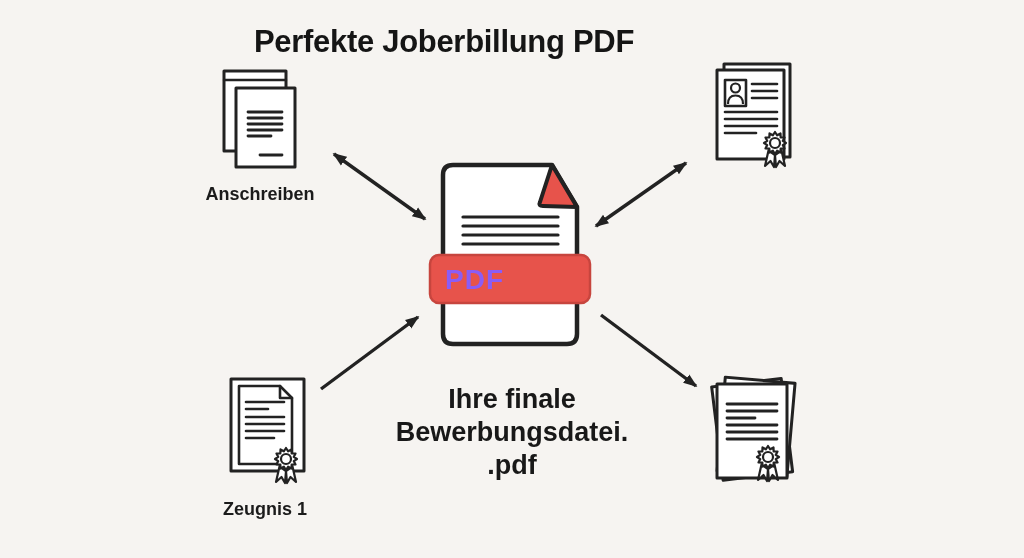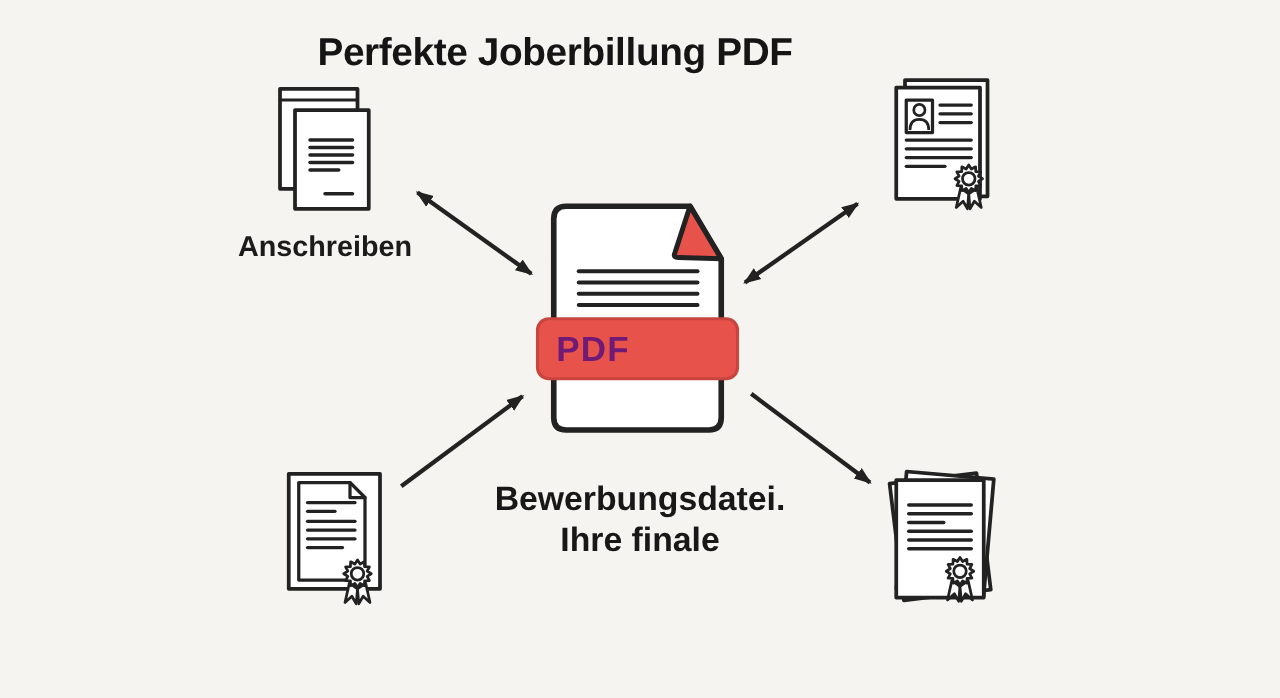--- a/index.html
+++ b/index.html
@@ -18,29 +18,29 @@
   }
   .layer{position:absolute;left:0;top:0;width:1024px;height:558px;}
   .icon{position:absolute;}
   .icon-pdf{left:423px;top:158px;}
   .icon-anschreiben{left:216px;top:66px;}
   .icon-lebenslauf{left:712px;top:60px;}
   .icon-zeugnis1{left:224px;top:374px;}
   .icon-zeugnis2{left:703px;top:366px;}
   .doc-label{
     position:absolute;width:200px;text-align:center;
-    font-size:23px;font-weight:700;color:#1b1b1b;
+    font-size:18px;font-weight:700;color:#1b1b1b;
   }
   .lbl-anschreiben{left:160px;top:184px;}
   .lbl-lebenslauf{left:657px;top:186px;}
   .lbl-zeugnis1{left:165px;top:499px;}
   .lbl-zeugnis2{left:658px;top:499px;}
   .pdf-badge-text{
     position:absolute;left:445px;top:264px;
-    font-size:28px;font-weight:700;color:#701a75;letter-spacing:1px;
+    font-size:28px;font-weight:700;color:#8b5cf6;letter-spacing:1px;
   }
   .caption{
     position:absolute;left:352px;top:383px;width:320px;
     text-align:center;font-size:27px;font-weight:700;line-height:33px;
     color:#181818;
   }
   
   .ln{stroke:#222222;stroke-linejoin:round;stroke-linecap:round;}
 </style>
 </head>
@@ -123,20 +123,21 @@
     <g stroke="#222222" stroke-width="2.6" stroke-linecap="round">
       <line x1="22" y1="28" x2="60" y2="28"></line>
       <line x1="22" y1="35" x2="44" y2="35"></line>
       <line x1="22" y1="43" x2="60" y2="43"></line>
       <line x1="22" y1="50" x2="60" y2="50"></line>
       <line x1="22" y1="57" x2="60" y2="57"></line>
       <line x1="22" y1="64" x2="50" y2="64"></line>
     </g>
     <use href="#rosette" transform="translate(62 85)"></use>
   </svg>
+  <div class="doc-label lbl-zeugnis1">Zeugnis 1</div>
 
   <svg class="icon icon-zeugnis2" width="108" height="122" viewBox="0 0 108 122">
     <g transform="rotate(-7 52 62)">
       <rect class="ln" x="14" y="16" width="70" height="94" fill="#ffffff" stroke-width="3"></rect>
     </g>
     <g transform="rotate(5 52 62)">
       <rect class="ln" x="18" y="14" width="70" height="94" fill="#ffffff" stroke-width="3"></rect>
     </g>
     <rect class="ln" x="14" y="18" width="70" height="94" fill="#ffffff" stroke-width="3"></rect>
     <g stroke="#222222" stroke-width="2.8" stroke-linecap="round">
@@ -144,17 +145,18 @@
       <line x1="24" y1="45" x2="74" y2="45"></line>
       <line x1="24" y1="52" x2="52" y2="52"></line>
       <line x1="24" y1="59" x2="74" y2="59"></line>
       <line x1="24" y1="66" x2="74" y2="66"></line>
       <line x1="24" y1="73" x2="74" y2="73"></line>
     </g>
     <use href="#rosette" transform="translate(65 91)"></use>
   </svg>
 
   <div class="caption">
+    <div>Ihre finale</div>
     <div>Bewerbungsdatei.</div>
-    <div>Ihre finale</div>
+    <div>.pdf</div>
   </div>
 
 </div>
 
 </body></html>

